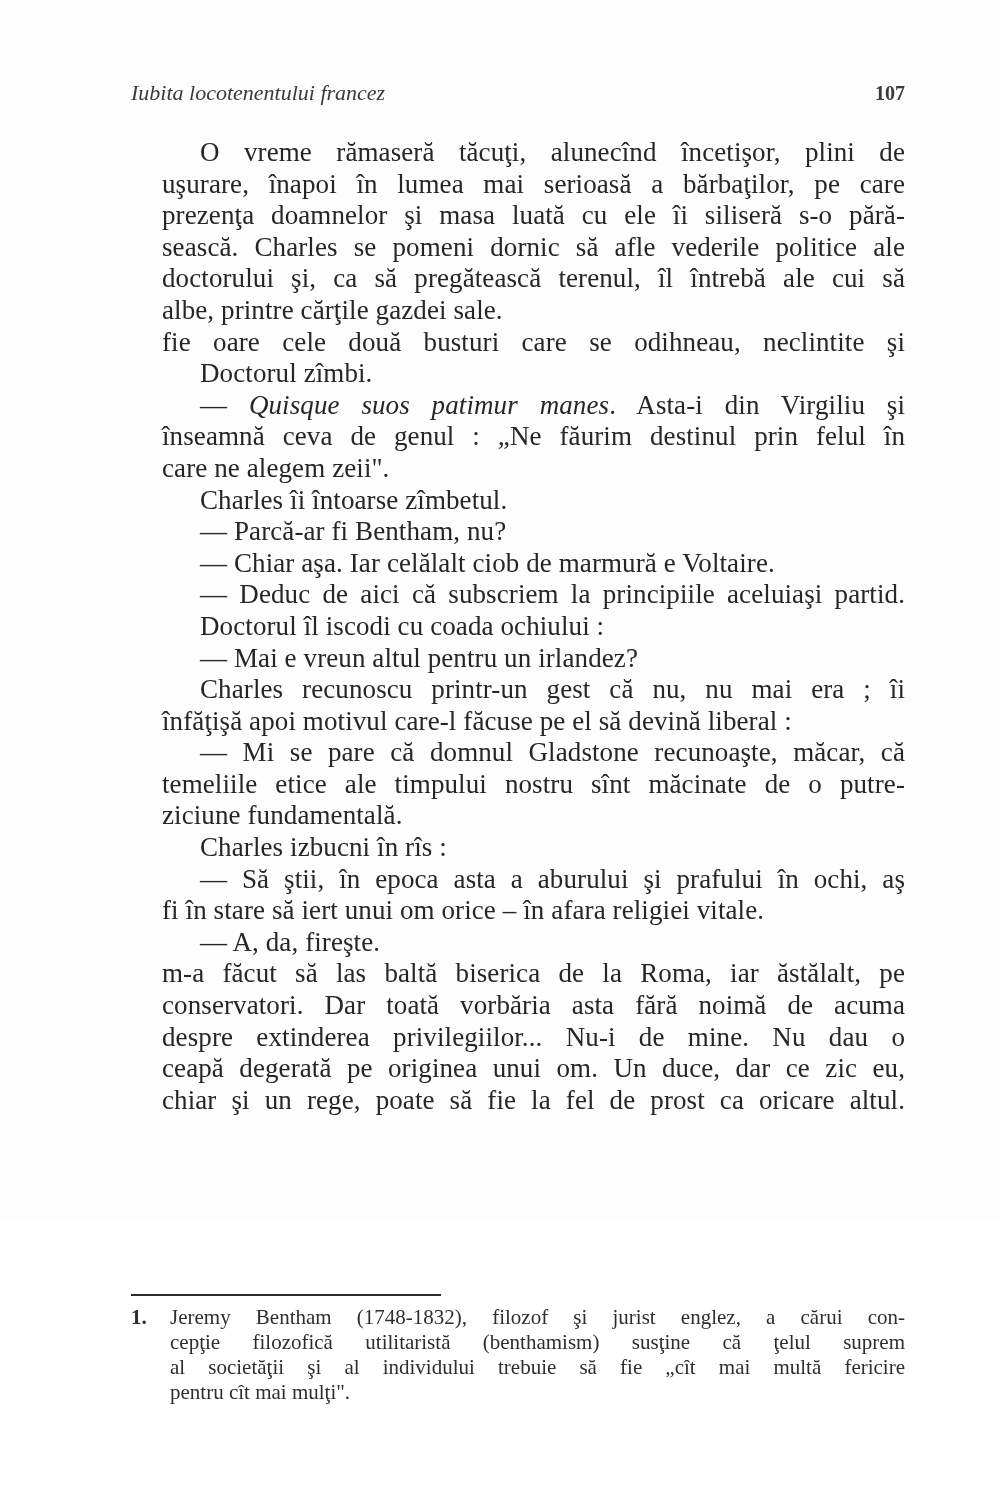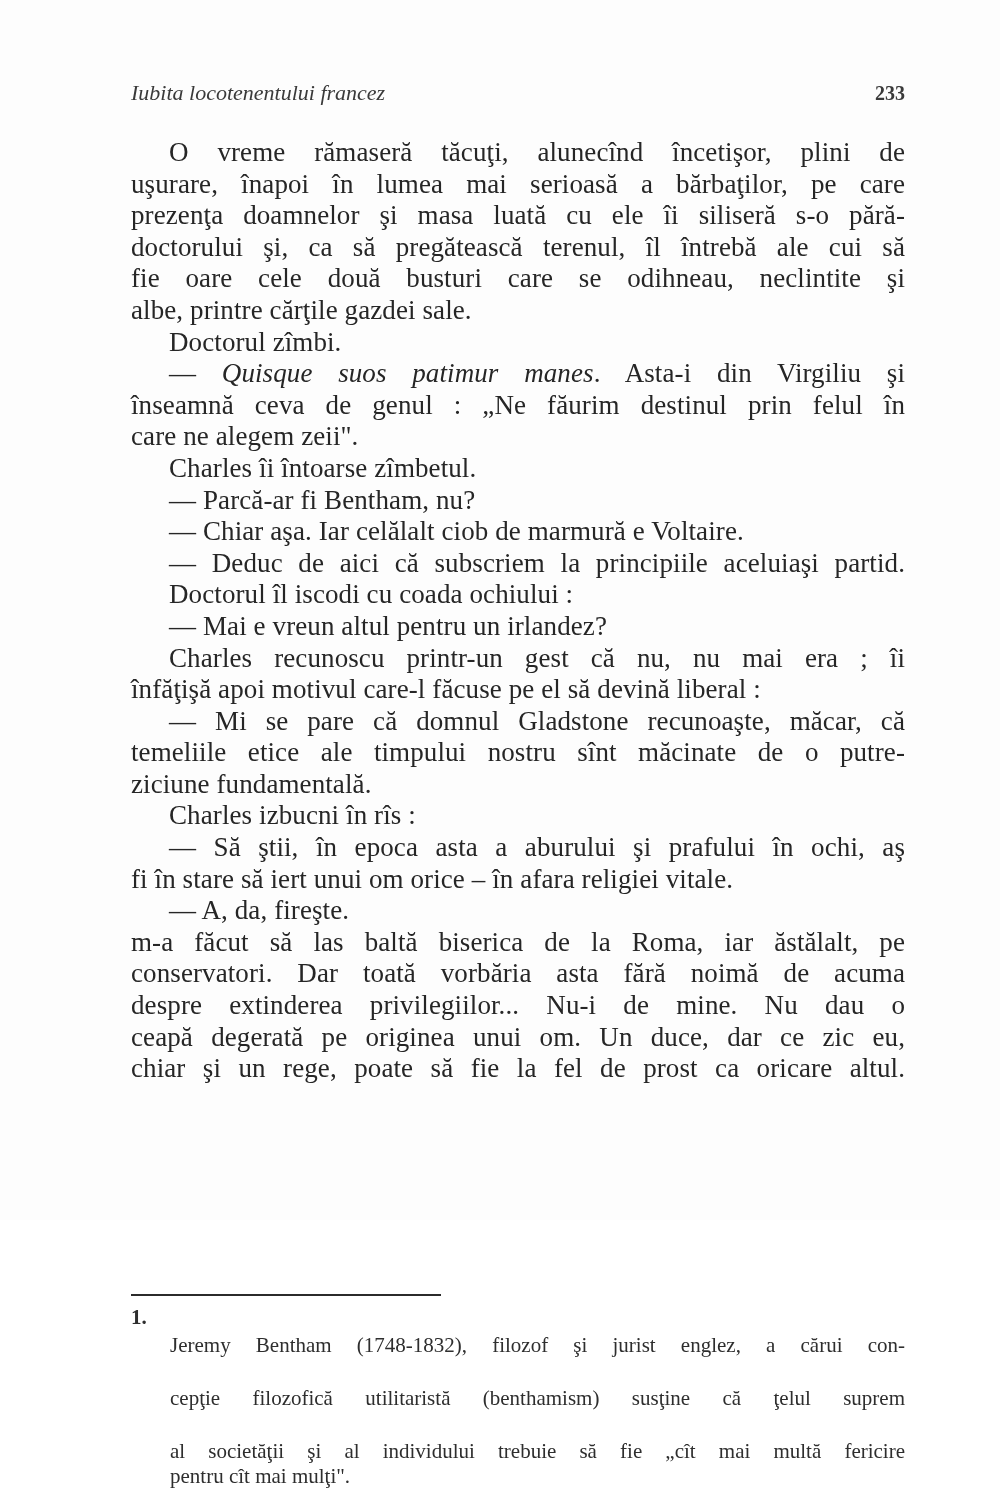--- a/index.html
+++ b/index.html
@@ -15,56 +15,57 @@
     font-family: "Liberation Serif", serif;
   }
   .running-head .title { font-style: italic; font-size: 22px; color: #3a3a3a; }
   .running-head .pageno { font-size: 20px; font-weight: bold; color: #3a3a3a; }
   .body-text {
     position: absolute; left: 131px; width: 774px; top: 137px;
     font-family: "Liberation Serif", serif;
     font-size: 27px; line-height: 31.6px; color: #262626;
     letter-spacing: 0.1px;
   }
-  .line { display: block; white-space: nowrap; height: 31.6px; }
+  .line { display: block; white-space: nowrap; height: 31.6px; margin-left: 31px; }
   .line.just { text-align: justify; text-align-last: justify; }
   .line.indent { padding-left: 38px; }
   .line.just.indent { }
   .it { font-style: italic; }
   sup { font-size: 14px; vertical-align: 12px; line-height: 0; }
   .rule {
     position: absolute; left: 131px; top: 1294px; width: 310px; height: 2px; background: #2b2b2b;
   }
   .footnote {
     position: absolute; left: 131px; width: 774px; top: 1305px;
     font-family: "Liberation Serif", serif;
     font-size: 21px; line-height: 25px; color: #2e2e2e;
   }
   .fn-row { display: flex; }
   .fn-num { width: 39px; flex: none; font-weight: bold; }
   .fn-lines { flex: 1; }
   .fn-line { display: block; white-space: nowrap; height: 25px; }
-  .fn-line.just { text-align: justify; text-align-last: justify; margin-top: 28px; }
+  .fn-line.just { text-align: justify; text-align-last: justify; }
 </style>
 </head>
 <body>
 
 <div class="page">
   <div class="running-head">
     <span class="title">Iubita locotenentului francez</span>
-    <span class="pageno">233</span>
+    <span class="pageno">107</span>
   </div>
 
   <div class="body-text" id="body-text">
       <span class="line just indent">O vreme rămaseră tăcuţi, alunecînd încetişor, plini de</span>
       <span class="line just">uşurare, înapoi în lumea mai serioasă a bărbaţilor, pe care</span>
       <span class="line just">prezenţa doamnelor şi masa luată cu ele îi siliseră s-o pără-</span>
+      <span class="line just">sească. Charles se pomeni dornic să afle vederile politice ale</span>
       <span class="line just">doctorului şi, ca să pregătească terenul, îl întrebă ale cui să</span>
+      <span class="line">albe, printre cărţile gazdei sale.</span>
       <span class="line just">fie oare cele două busturi care se odihneau, neclintite şi</span>
-      <span class="line">albe, printre cărţile gazdei sale.</span>
       <span class="line indent">Doctorul zîmbi.</span>
       <span class="line just indent"><span>— </span><span class="it">Quisque suos patimur manes</span><span>. Asta-i din Virgiliu şi</span></span>
       <span class="line just">înseamnă ceva de genul : „Ne făurim destinul prin felul în</span>
       <span class="line">care ne alegem zeii".</span>
       <span class="line indent">Charles îi întoarse zîmbetul.</span>
       <span class="line indent">— Parcă-ar fi Bentham, nu?</span>
       <span class="line indent">— Chiar aşa. Iar celălalt ciob de marmură e Voltaire.</span>
       <span class="line just indent">— Deduc de aici că subscriem la principiile aceluiaşi partid.</span>
       <span class="line indent">Doctorul îl iscodi cu coada ochiului :</span>
       <span class="line indent">— Mai e vreun altul pentru un irlandez?</span>

